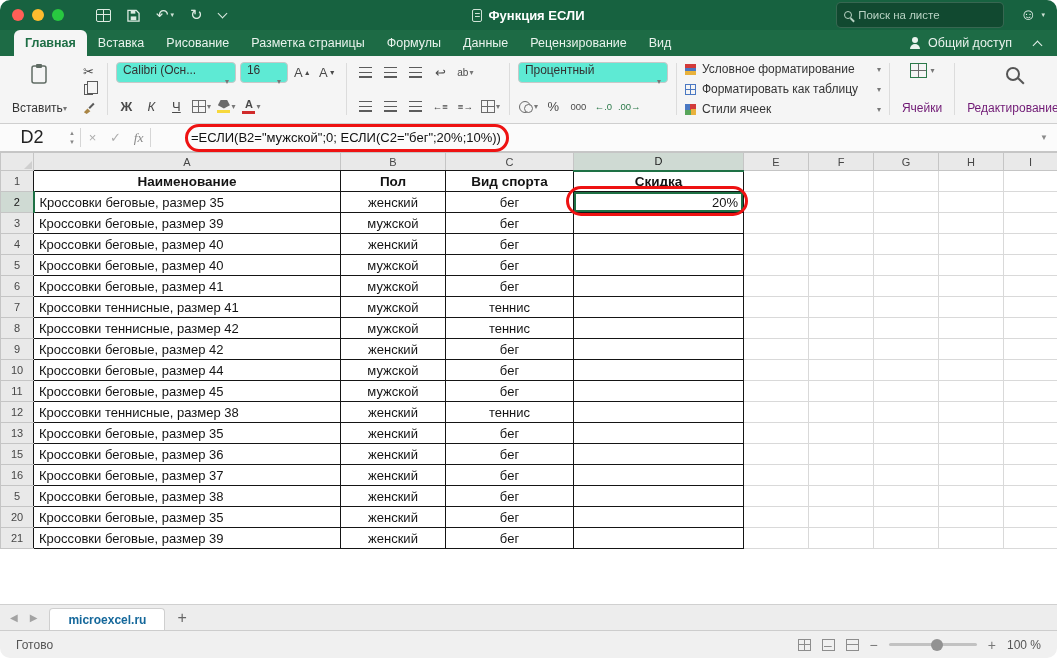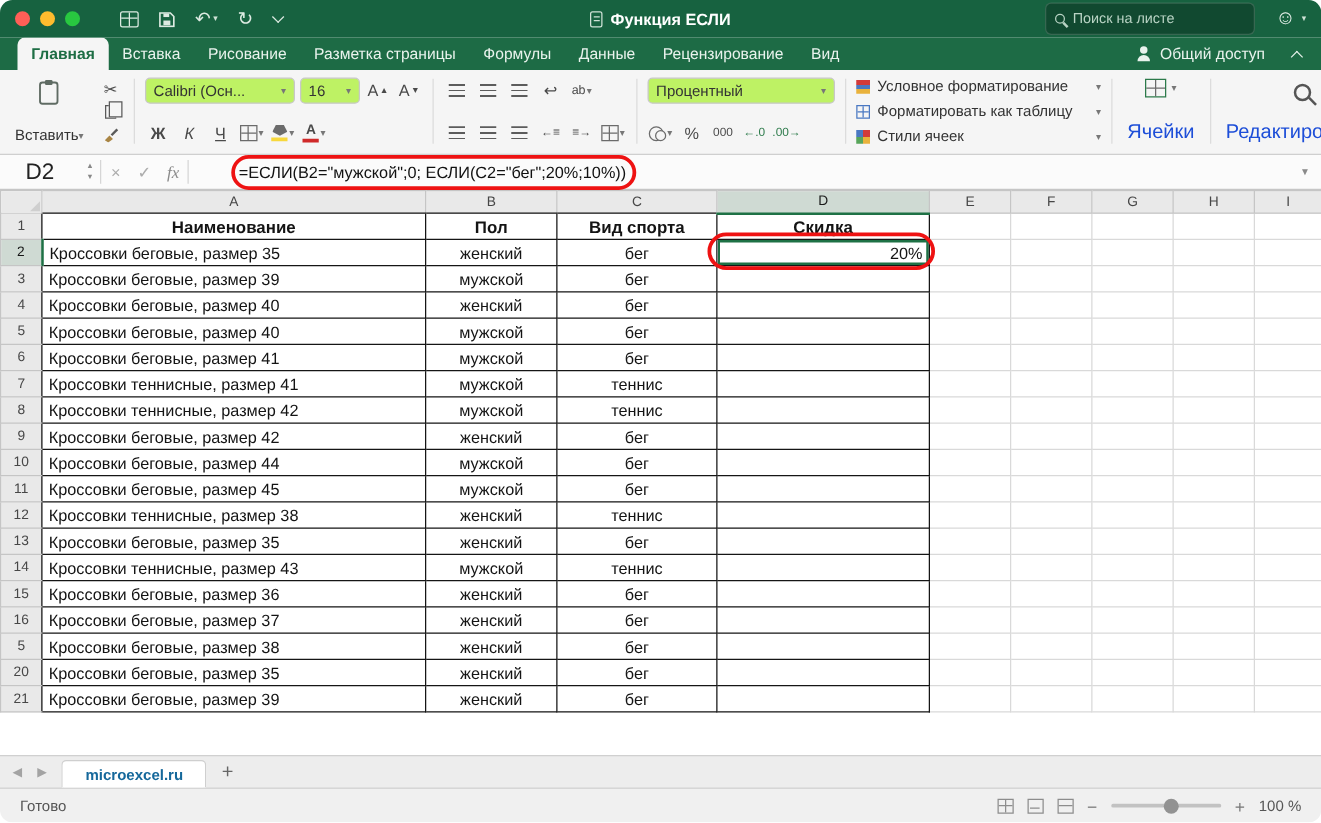--- a/index.html
+++ b/index.html
@@ -39,21 +39,21 @@
   
   .ribbon { height:68px; background:#f5f5f5; border-bottom:1px solid #cfcfcf; display:flex; align-items:stretch; padding:5px 8px 6px; gap:8px; }
   .rsep { width:1px; background:#dcdcdc; margin:2px 0; flex:0 0 auto; }
   .rgroup { display:flex; gap:7px; align-items:center; flex:0 0 auto; }
   .rcol { display:flex; flex-direction:column; justify-content:space-between; height:100%; padding:1px 0; }
   .rrow { display:flex; align-items:center; gap:4px; }
   .bigbtn { display:flex; flex-direction:column; align-items:center; justify-content:space-between; height:100%; padding:2px 4px; font-size:12px; color:#333; }
   .biglabel { display:flex; align-items:center; gap:0; white-space:nowrap; }
   .dd { font-size:8px; color:#777; }
   .sbtn { min-width:21px; height:20px; display:flex; align-items:center; justify-content:center; font-size:13px; color:#4a4a4a; gap:1px; }
-  .select { height:21px; background:#bef264; border:1px solid #c8c8c8; border-radius:4px; display:flex; align-items:center; padding:0 6px; font-size:12px; color:#333; }
+  .select { height:21px; background:#5eead4; border:1px solid #c8c8c8; border-radius:4px; display:flex; padding:0 6px; font-size:12px; color:#333;flex-direction:column; }
   .select .dd { margin-left:auto; }
   .bars { width:13px; height:11px; background:repeating-linear-gradient(to bottom,#5c5c5c 0 1.4px,transparent 1.4px 4.6px); }
   .i-copy { position:relative; width:9px; height:11px; border:1.2px solid #5a5a5a; background:#f5f5f5; z-index:0; }
   .i-copy::before { content:''; position:absolute; left:2px; top:-4px; width:9px; height:11px; border:1.2px solid #5a5a5a; background:#f5f5f5; z-index:-1; }
   .i-borders { width:14px; height:13px; border:1px solid #6b6b6b;
     background:linear-gradient(#6b6b6b,#6b6b6b) 50% 0/1px 100% no-repeat,linear-gradient(#6b6b6b,#6b6b6b) 0 50%/100% 1px no-repeat; }
   .colorbtn { display:flex; flex-direction:column; align-items:center; gap:1px; }
   .cbar { width:13px; height:3px; }
   .i-bucket { width:12px; height:9px; background:#6b6b6b; clip-path:polygon(25% 0,75% 0,100% 65%,50% 100%,0 65%); }
   .i-coin { width:14px; height:13px; position:relative; }
@@ -61,21 +61,21 @@
   .i-coin::after { content:''; position:absolute; right:0; bottom:0; width:7px; height:7px; border:1.4px solid #6b6b6b; border-radius:50%; background:#f5f5f5; }
   .mini-ic { width:11px; height:11px; flex:0 0 auto; }
   .ic-cf { background:linear-gradient(to bottom,#d23a3a 0 33%,#4a78c2 33% 66%,#e9b23c 66%); }
   .ic-tbl { border:1px solid #4a78c2; background:linear-gradient(#4a78c2,#4a78c2) 50% 0/1px 100% no-repeat,linear-gradient(#4a78c2,#4a78c2) 0 50%/100% 1px no-repeat; }
   .ic-styles { background:conic-gradient(#d23a3a 0 25%,#e9b23c 25% 50%,#57a55a 50% 75%,#4a78c2 75%); }
   .stylerow { display:flex; align-items:center; gap:6px; font-size:12px; color:#333; white-space:nowrap; }
   .stylerow .dd { margin-left:auto; }
   .styles-col { display:flex; flex-direction:column; justify-content:space-between; height:100%; padding:1px 0; min-width:196px; }
   .magbig { width:14px; height:14px; border:2px solid #555; border-radius:50%; position:relative; }
   .magbig::after { content:''; position:absolute; width:8px; height:2px; background:#555; transform:rotate(45deg); right:-7px; bottom:-3px; }
-  .lbl12 { font-size:16px; color:#1d4ed8; white-space:nowrap;margin-top:16px; }
+  .lbl12 { font-size:12px; color:#701a75; white-space:nowrap;margin-top:16px; }
   .bld { font-weight:700; } .itl { font-style:italic; } .unl { text-decoration:underline; }
   .tiny { font-size:9.5px; letter-spacing:0; }
 
   
   .fbar { height:28px; background:#fbfbfb; border-bottom:1px solid #c6c6c6; display:flex; align-items:stretch; position:relative; }
   .namebox { width:64px; display:flex; align-items:center; justify-content:center; font-size:18px; color:#222; }
   .stepper { width:16px; display:flex; flex-direction:column; align-items:center; justify-content:center; font-size:6px; color:#888; line-height:1.4; }
   .fdiv { width:1px; background:#d6d6d6; margin:4px 0; }
   .fic { width:23px; display:flex; align-items:center; justify-content:center; color:#adadad; font-size:13px; }
   .fx { font-style:italic; font-family:"Liberation Serif",serif; color:#8a8a8a; font-size:13.5px; }
@@ -537,32 +537,20 @@
             <td class="c db ac">женский</td>
             <td class="c db ac">бег</td>
             <td class="c db ar"></td>
             <td class="c"></td>
             <td class="c"></td>
             <td class="c"></td>
             <td class="c"></td>
             <td class="c"></td>
           </tr>
           <tr>
-            <th class="rh">14</th>
-            <td class="c db al">Кроссовки теннисные, размер 43</td>
-            <td class="c db ac">мужской</td>
-            <td class="c db ac">теннис</td>
-            <td class="c db ar"></td>
-            <td class="c"></td>
-            <td class="c"></td>
-            <td class="c"></td>
-            <td class="c"></td>
-            <td class="c"></td>
-          </tr>
-          <tr>
             <th class="rh">15</th>
             <td class="c db al">Кроссовки беговые, размер 36</td>
             <td class="c db ac">женский</td>
             <td class="c db ac">бег</td>
             <td class="c db ar"></td>
             <td class="c"></td>
             <td class="c"></td>
             <td class="c"></td>
             <td class="c"></td>
             <td class="c"></td>

